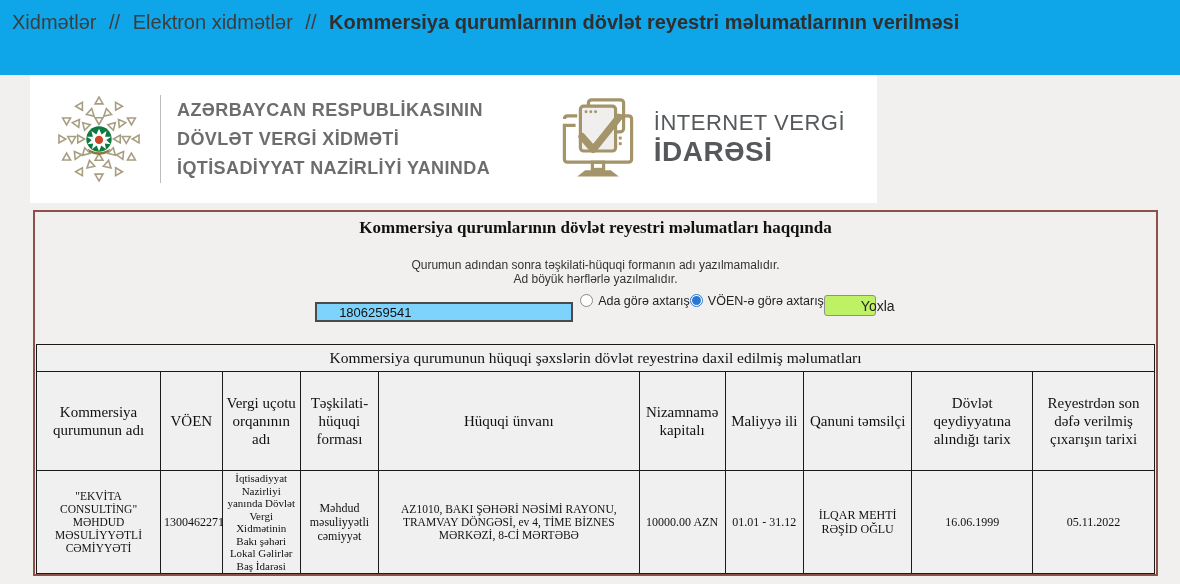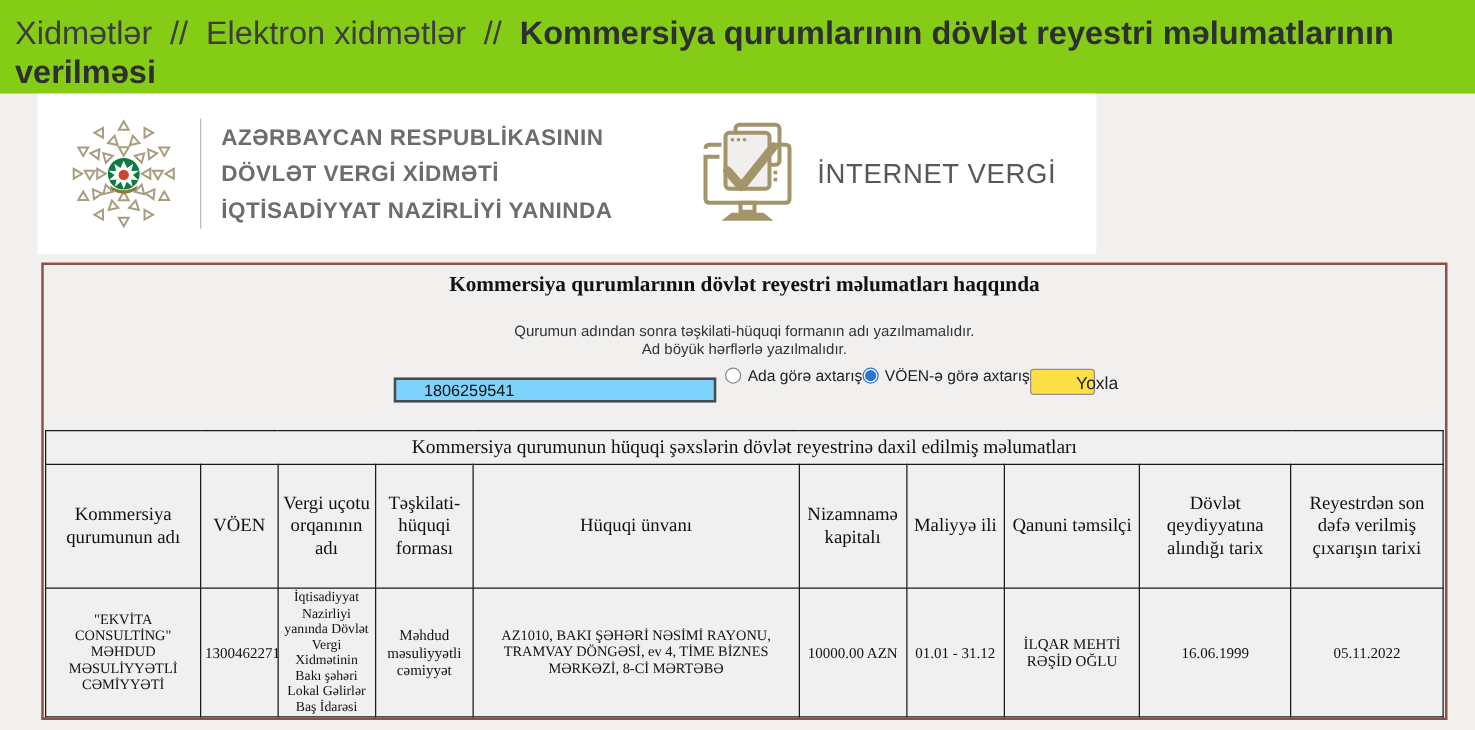--- a/index.html
+++ b/index.html
@@ -1,20 +1,20 @@
 <!DOCTYPE html>
 <html><head>
 <meta charset="utf-8">
 <style>
   * { box-sizing: border-box; margin: 0; padding: 0; }
   html,body { width:1180px; height:584px; overflow:hidden; }
   body { font-family:"Liberation Sans", sans-serif; background:#ffffff; }
 
   
-  .breadcrumb { height:75px; background:#84cc16; padding:11px 0 0 12px; font-size:26px; color:#3d3d3d; }
+  .breadcrumb { height:75px; background:#0ea5e9; padding:11px 0 0 12px; font-size:20px; color:#3d3d3d; }
   .breadcrumb .crumb { color:#3d3d3d; }
   .breadcrumb .sep { margin:0 7px; color:#3d3d3d; }
   .breadcrumb .current { font-weight:bold; color:#2f2f2f; }
 
   
   .gray-area { background:#f1f0ee; height:509px; padding-top:0; }
 
   
   .header-card { margin-left:30px; width:847px; height:128px; background:#ffffff; display:flex; align-items:center; }
   .emblem-wrap { margin-left:22px; width:94px; height:94px; flex:0 0 auto; }
@@ -33,21 +33,21 @@
 
   .controls { display:flex; justify-content:center; align-items:flex-start; margin-top:5px; }
   .search-input { width:258px; height:20px; border:2px solid #4a4a4a; background:#7dd3fc; font-size:13px; color:#111;
                   padding-left:22px; margin-top:11px; font-family:"Liberation Sans", sans-serif; }
   .right-col { margin-left:7px; display:flex; flex-direction:row; }
   .radio-row { display:flex; align-items:center; height:19px; cursor:pointer; }
   .radio { width:13px; height:13px; border:1px solid #8a8a8a; border-radius:50%; background:#fff; display:inline-block; position:relative; flex:0 0 auto; }
   .radio.checked { border-color:#2a77d2; }
   .radio.checked::after { content:""; position:absolute; left:1px; top:1px; right:1px; bottom:1px; border-radius:50%; background:#2a77d2; }
   .radio-label { font-size:12.5px; color:#222; margin-left:5px; }
-  .submit-btn { margin-top:4px; width:52px; height:21px; font-size:14px; color:#222; background:#fde047;
+  .submit-btn { margin-top:4px; width:52px; height:21px; font-size:14px; color:#222; background:#bef264;
                 border:1px solid #8f8f8f; border-radius:3px; font-family:"Liberation Sans", sans-serif; cursor:pointer;padding-left:36px; }
 
   
   .registry-table { width:calc(100% - 2px); margin:22px 1px 0 1px; border-collapse:collapse; table-layout:fixed;
                     font-family:"Liberation Serif", serif; color:#111; background:#f1f0f0; }
   .registry-table td, .registry-table th { border:1px solid #1a1a1a; text-align:center; vertical-align:middle; padding:1px 3px; font-weight:normal; }
   .caption-cell { height:27px; font-size:15.5px; }
   .head-row th { height:99px; font-size:15px; line-height:18px; }
   .data-row td { height:98px; font-size:12px; line-height:14px; }
   .data-row td.small { font-size:11px; line-height:12.5px; }
@@ -132,20 +132,21 @@
           <circle cx="47" cy="21" r="1.8" fill="#a3946a"></circle>
           <rect x="76" y="52" width="3.6" height="3.6" fill="#a3946a"></rect>
           <rect x="76" y="59" width="3.6" height="3.6" fill="#a3946a"></rect>
           <path d="M30 52 L44 68 L76 28" fill="none" stroke="#a3946a" stroke-width="9" stroke-linecap="round" stroke-linejoin="round"></path>
           <rect x="43" y="84" width="14" height="9" fill="none" stroke="#a3946a" stroke-width="4"></rect>
           <path d="M24 102 L76 102 L66 94 L34 94 Z" fill="#a3946a"></path>
         </svg>
       </div>
       <div>
         <div class="portal-line1">İNTERNET VERGİ</div>
+        <div class="portal-line2">İDARƏSİ</div>
       </div>
     </div>
   </div>
 
   <div class="form-panel">
     <div class="form-title">Kommersiya qurumlarının dövlət reyestri məlumatları haqqında</div>
     <div class="form-note-wrap">
       <div class="form-note">Qurumun adından sonra təşkilati-hüquqi formanın adı yazılmamalıdır.</div>
       <div class="form-note">Ad böyük hərflərlə yazılmalıdır.</div>
     </div>

